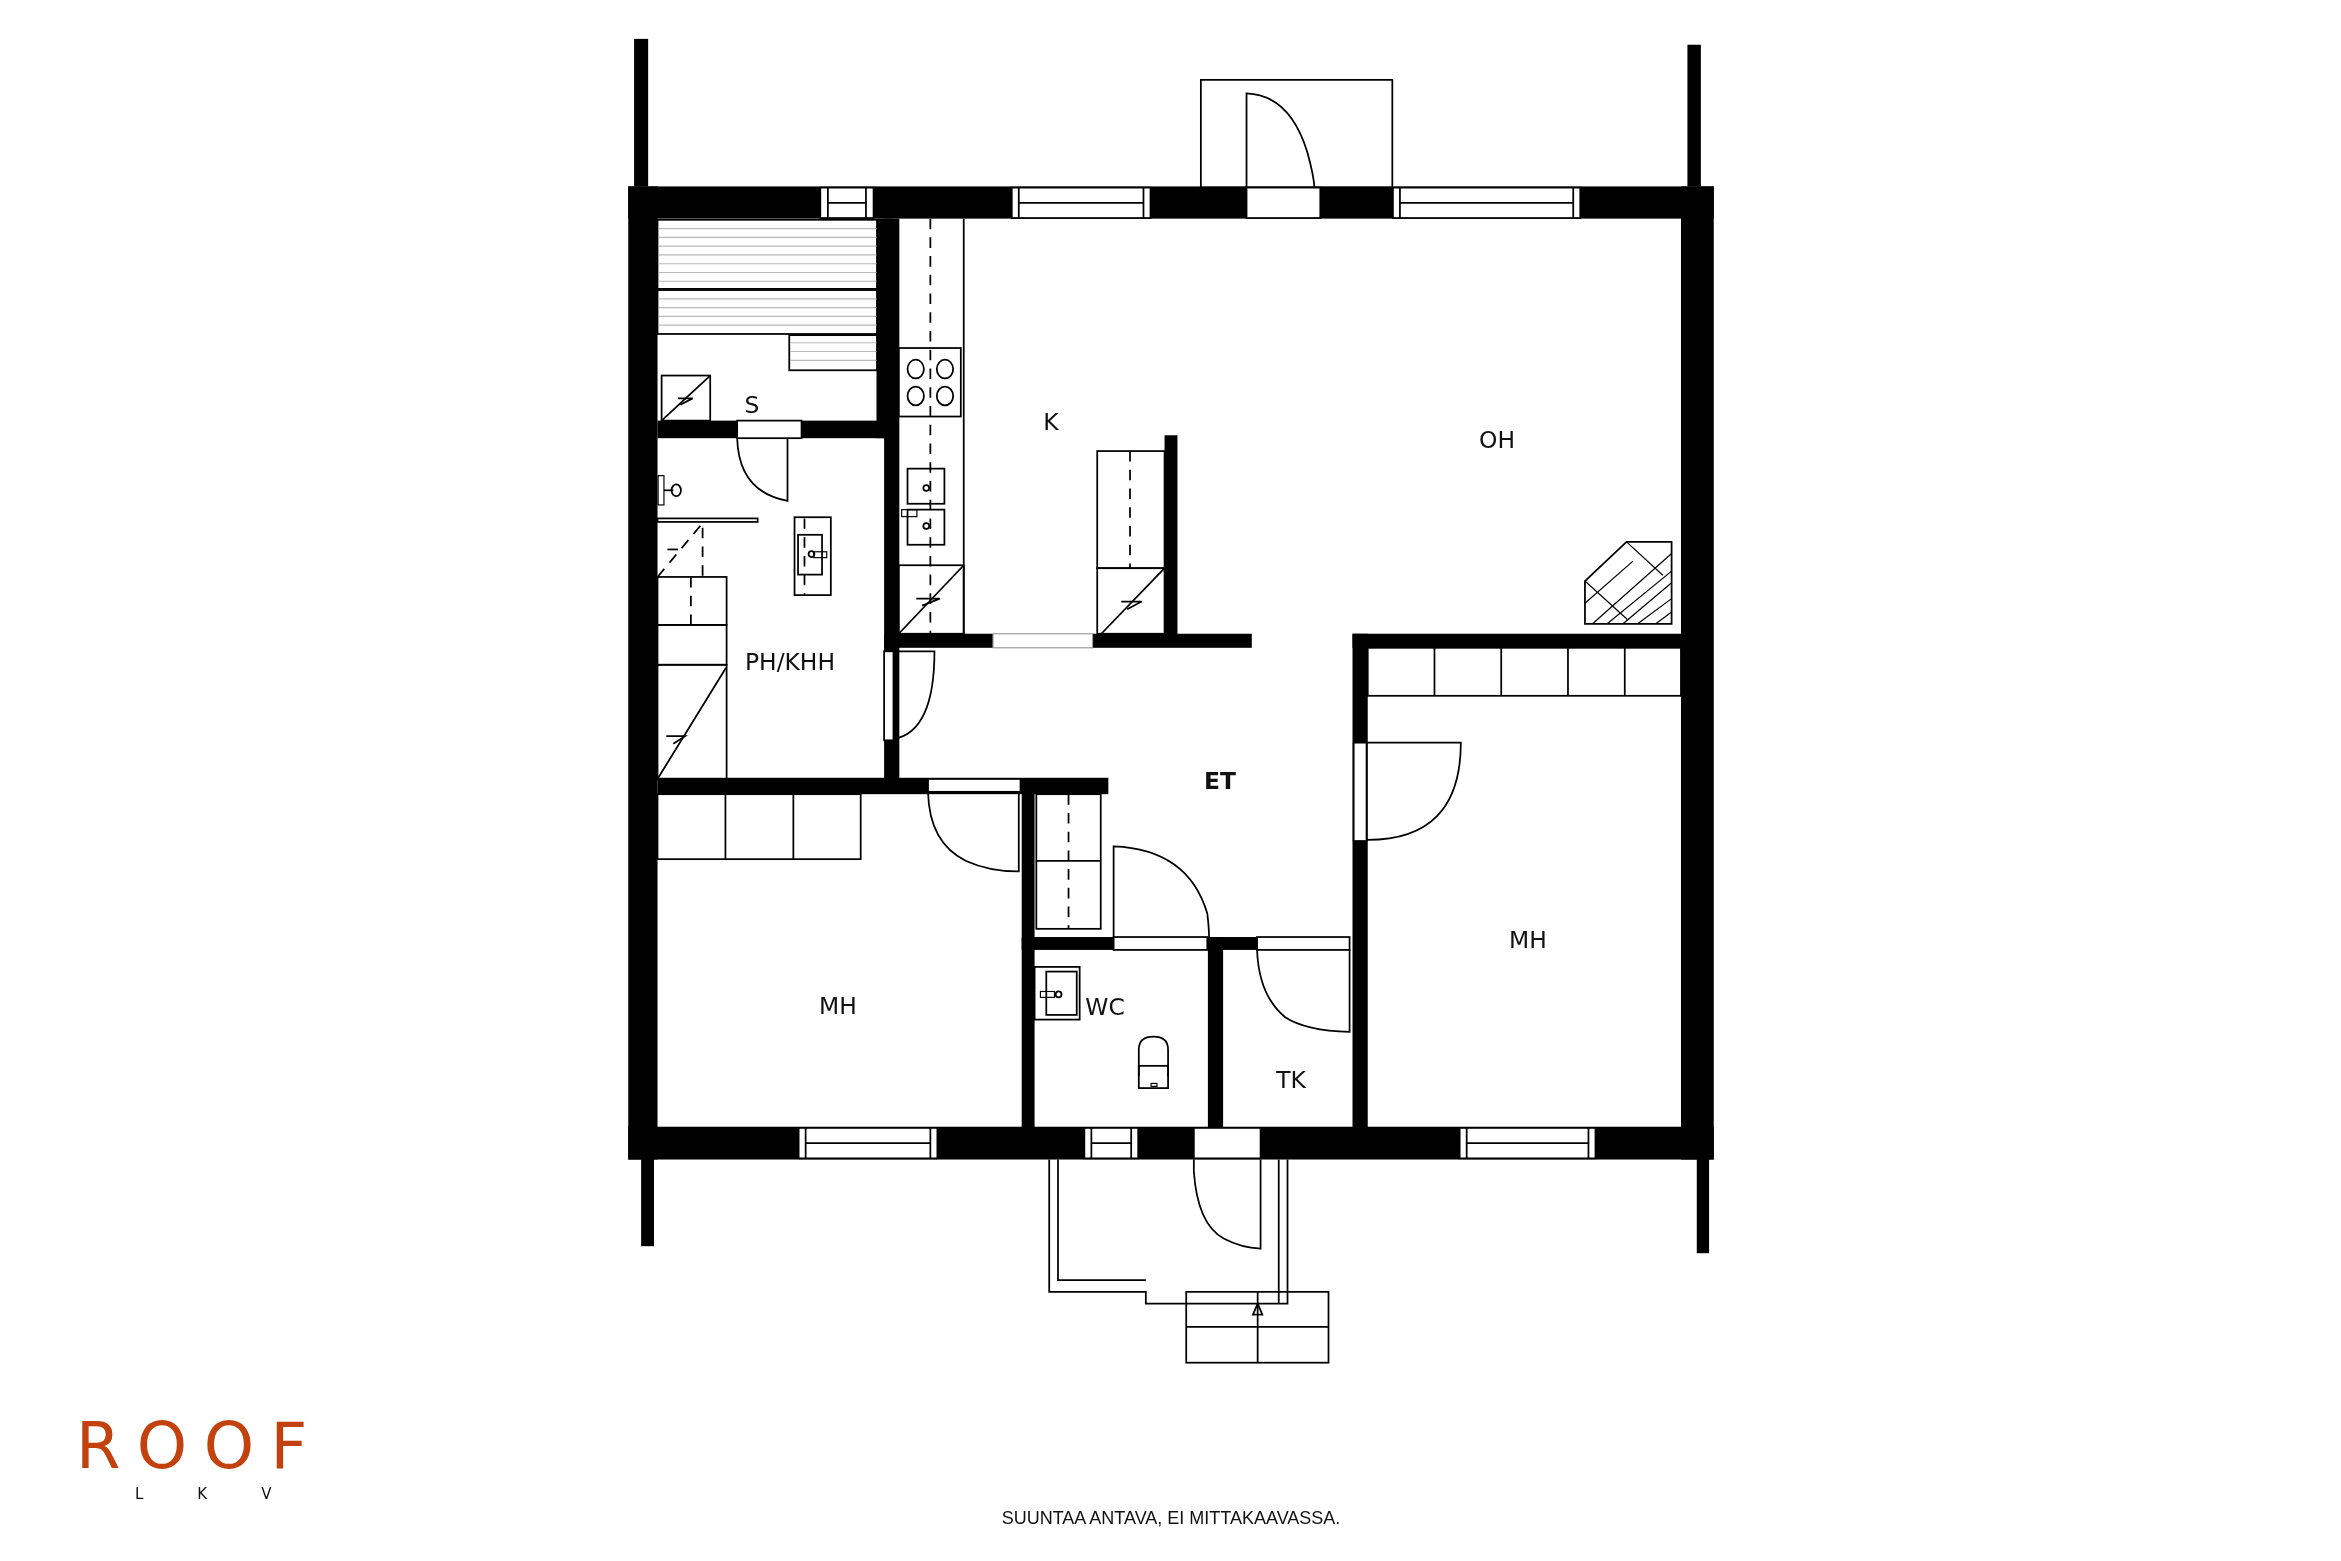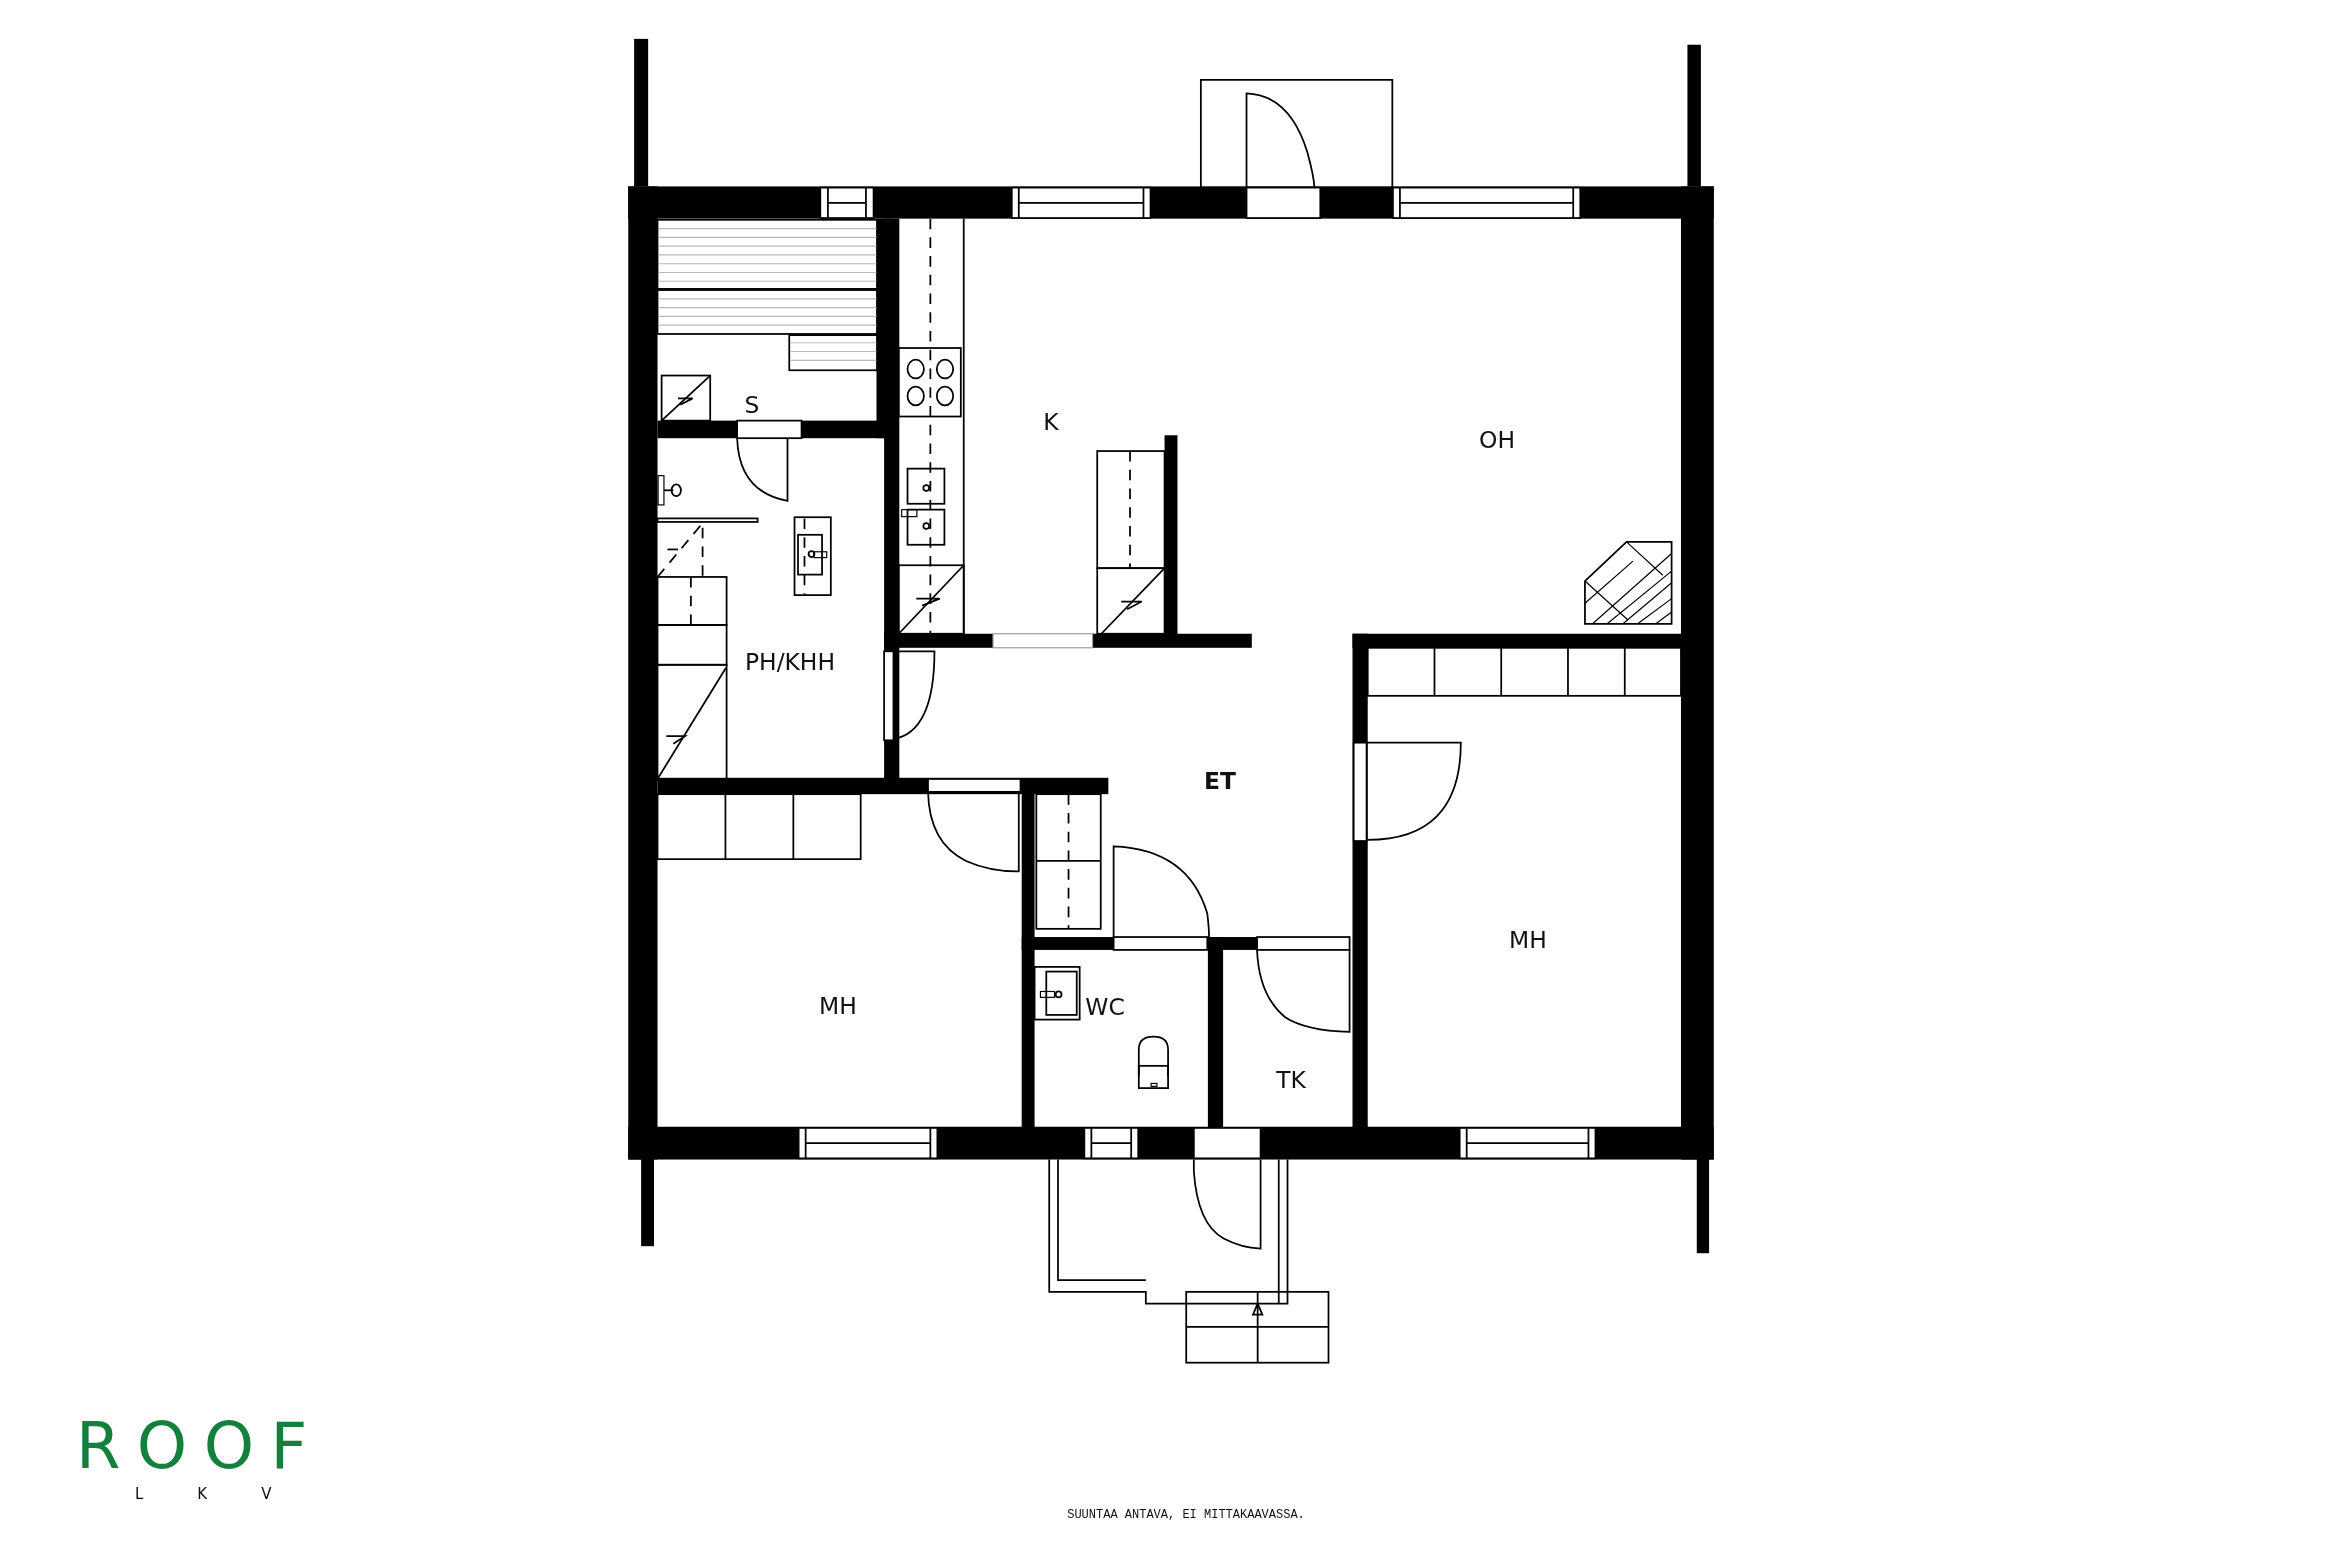--- a/index.html
+++ b/index.html
@@ -7,23 +7,23 @@
   svg.plan{position:absolute;left:0;top:0;width:2342px;height:1562px;}
   .wall{fill:#000;}
   .ln{fill:none;stroke:#000;stroke-width:3;}
   .lnt{fill:none;stroke:#000;stroke-width:2;}
   .dash{fill:none;stroke:#000;stroke-width:3;stroke-dasharray:18 14;}
   .bench{stroke:#b8b8b8;stroke-width:2;}
   .win{fill:#fff;stroke:#000;stroke-width:3;}
   .open{fill:#fff;stroke:#000;stroke-width:3;}
   .room-label{position:absolute;font-family:"DejaVu Sans",sans-serif;font-size:23.4px;color:#111;white-space:nowrap;transform:translate(-50%,-50%);}
   .logo{position:absolute;left:76px;top:1414px;}
-  .logo-main{font-family:"DejaVu Sans",sans-serif;font-size:64px;letter-spacing:16.4px;color:#15803d;font-weight:400;line-height:1;}
+  .logo-main{font-family:"DejaVu Sans",sans-serif;font-size:64px;letter-spacing:16.4px;color:#c2410c;font-weight:400;line-height:1;}
   .logo-sub{font-family:"DejaVu Sans",sans-serif;font-size:15px;letter-spacing:54px;color:#111;margin-left:59px;margin-top:7px;}
-  .disclaimer{position:absolute;left:1171px;top:1508px;transform:translateX(-50%);font-family:Liberation Mono, monospace;font-size:12px;color:#111;white-space:nowrap;margin-left:15px;}
+  .disclaimer{position:absolute;left:1171px;top:1508px;transform:translateX(-50%);font-family:Liberation Sans, sans-serif;font-size:18px;color:#111;white-space:nowrap;}
 </style>
 </head>
 <body>
 
 <svg class="plan" viewBox="0 0 4000 2667" xmlns="http://www.w3.org/2000/svg">
 
   <g>
     <rect class="wall" x="1083" y="66" width="24" height="252"></rect>
     <rect class="wall" x="2882" y="76" width="23" height="242"></rect>
     <rect class="wall" x="1095" y="1979" width="22" height="149"></rect>

